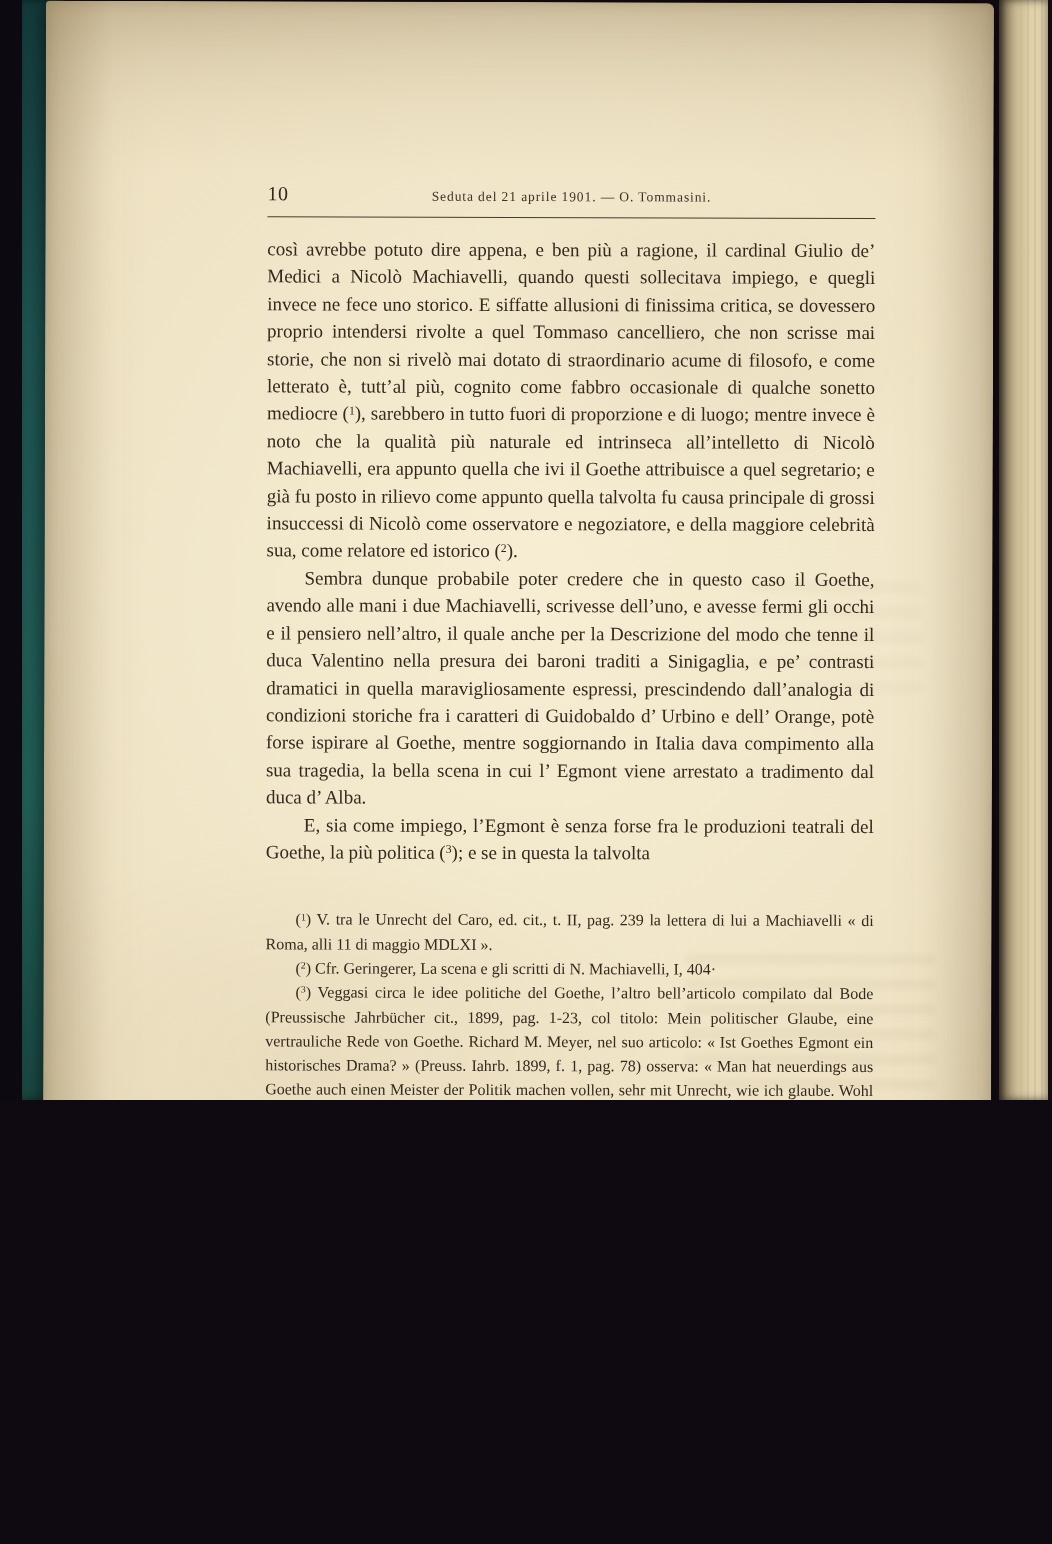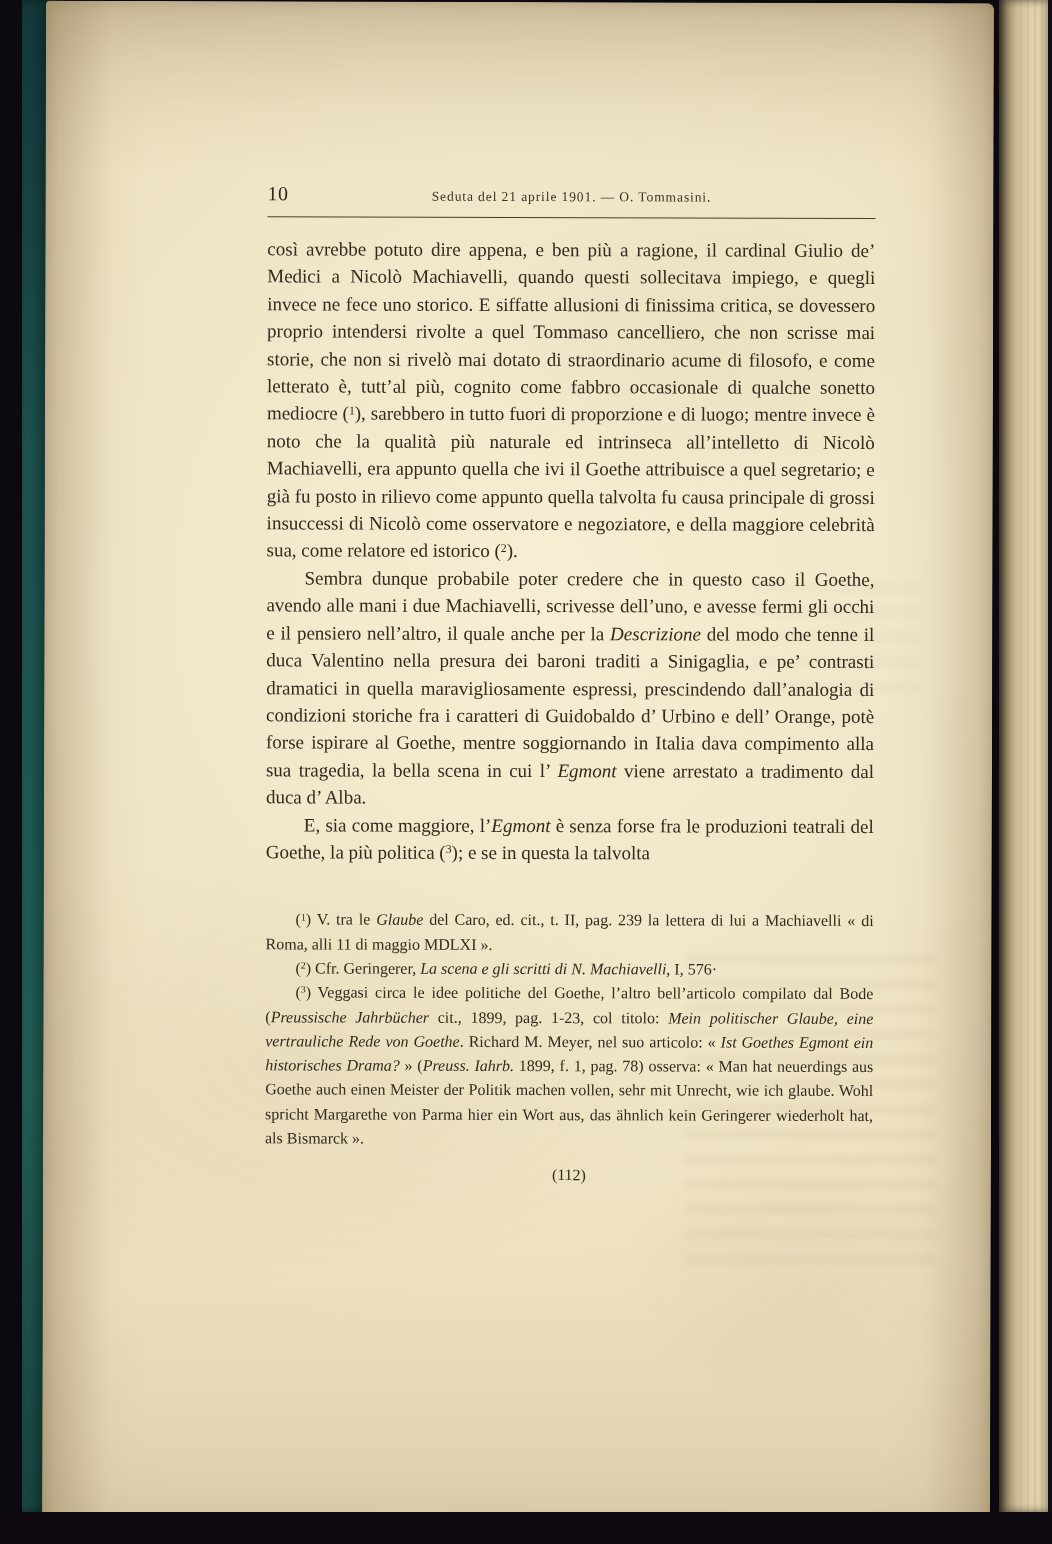--- a/index.html
+++ b/index.html
@@ -3,21 +3,21 @@
 <meta charset="utf-8">
 <style>
   html, body {
     margin: 0;
     padding: 0;
     background: #0f0a12;
   }
   .scene {
     position: relative;
     width: 1052px;
-    height: 1512px;
+    height: 1100px;
     overflow: hidden;
     background: linear-gradient(90deg, #0d0910 0%, var(--background, #150e18) 45%, #120c15 100%);
   }
   
   .book-edge {
     position: absolute;
     left: 22px; top: 0;
     width: 42px; height: 100%;
     background: linear-gradient(180deg, #143a3a 0%, var(--book-cover-teal, #1d5451) 30%, #226057 72%, #194843 100%);
     box-shadow: inset -4px 0 8px rgba(0,0,0,.45);
@@ -98,21 +98,21 @@
     border-bottom: 1.6px solid var(--rule, #463b2e);
   }
   .body-text {
     margin-top: 18px;
     font-size: 19px;
     line-height: 27.4px;
     text-align: justify;
   }
   .para { margin: 0; }
   .para.indent { text-indent: 38px; }
-  .it { font-style: italic; }
+  .it { }
   .sup {
     font-size: 62%;
     line-height: 0;
     position: relative;
     top: -0.48em;
   }
   .footnotes {
     margin-top: 42px;
     font-size: 16px;
     line-height: 24.3px;
@@ -140,26 +140,26 @@
     <div class="text-block">
       <div class="header">
         <span class="page-number">10</span>
         <div class="header-title">Seduta del 21 aprile 1901. — O. Tommasini.</div>
       </div>
       <div class="header-rule"></div>
 
       <div class="body-text">
           <p class="para"><span>così avrebbe potuto dire appena, e ben più a ragione, il cardinal Giulio de’ Medici a Nicolò Machiavelli, quando questi sollecitava impiego, e quegli invece ne fece uno storico. E siffatte allusioni di finissima critica, se dovessero proprio intendersi rivolte a quel Tommaso cancelliero, che non scrisse mai storie, che non si rivelò mai dotato di straordinario acume di filosofo, e come letterato è, tutt’al più, cognito come fabbro occasionale di qualche sonetto mediocre (</span><span class="sup">1</span><span>), sarebbero in tutto fuori di proporzione e di luogo; mentre invece è noto che la qualità più naturale ed intrinseca all’intelletto di Nicolò Machiavelli, era appunto quella che ivi il Goethe attribuisce a quel segretario; e già fu posto in rilievo come appunto quella talvolta fu causa principale di grossi insuccessi di Nicolò come osservatore e negoziatore, e della maggiore celebrità sua, come relatore ed istorico (</span><span class="sup">2</span><span>).</span></p>
           <p class="para indent"><span>Sembra dunque probabile poter credere che in questo caso il Goethe, avendo alle mani i due Machiavelli, scrivesse dell’uno, e avesse fermi gli occhi e il pensiero nell’altro, il quale anche per la </span><span class="it">Descrizione</span><span> del modo che tenne il duca Valentino nella presura dei baroni traditi a Sinigaglia, e pe’ contrasti dramatici in quella maravigliosamente espressi, prescindendo dall’analogia di condizioni storiche fra i caratteri di Guidobaldo d’ Urbino e dell’ Orange, potè forse ispirare al Goethe, mentre soggiornando in Italia dava compimento alla sua tragedia, la bella scena in cui l’ </span><span class="it">Egmont</span><span> viene arrestato a tradimento dal duca d’ Alba.</span></p>
-          <p class="para indent"><span>E, sia come maggiore, l’</span><span class="it">Egmont</span><span> è senza forse fra le produzioni teatrali del Goethe, la più politica (</span><span class="sup">3</span><span>); e se in questa la talvolta</span></p>
+          <p class="para indent"><span>E, sia come impiego, l’</span><span class="it">Egmont</span><span> è senza forse fra le produzioni teatrali del Goethe, la più politica (</span><span class="sup">3</span><span>); e se in questa la talvolta</span></p>
         </div>
 
       <div class="footnotes">
-          <p class="footnote"><span>(</span><span class="sup">1</span><span>) V. tra le </span><span class="it">Glaube</span><span> del Caro, ed. cit., t. II, pag. 239 la lettera di lui a Machiavelli « di Roma, alli 11 di maggio MDLXI ».</span></p>
-          <p class="footnote"><span>(</span><span class="sup">2</span><span>) Cfr. Geringerer, </span><span class="it">La scena e gli scritti di N. Machiavelli</span><span>, I, 576·</span></p>
+          <p class="footnote"><span>(</span><span class="sup">1</span><span>) V. tra le </span><span class="it">Unrecht</span><span> del Caro, ed. cit., t. II, pag. 239 la lettera di lui a Machiavelli « di Roma, alli 11 di maggio MDLXI ».</span></p>
+          <p class="footnote"><span>(</span><span class="sup">2</span><span>) Cfr. Geringerer, </span><span class="it">La scena e gli scritti di N. Machiavelli</span><span>, I, 404·</span></p>
           <p class="footnote"><span>(</span><span class="sup">3</span><span>) Veggasi circa le idee politiche del Goethe, l’altro bell’articolo compilato dal Bode (</span><span class="it">Preussische Jahrbücher</span><span> cit., 1899, pag. 1-23, col titolo: </span><span class="it">Mein politischer Glaube, eine vertrauliche Rede von Goethe</span><span>. Richard M. Meyer, nel suo articolo: « </span><span class="it">Ist Goethes Egmont ein historisches Drama?</span><span> » (</span><span class="it">Preuss. Iahrb.</span><span> 1899, f. 1, pag. 78) osserva: « Man hat neuerdings aus Goethe auch einen Meister der Politik machen vollen, sehr mit Unrecht, wie ich glaube. Wohl spricht Margarethe von Parma hier ein Wort aus, das ähnlich kein Geringerer wiederholt hat, als Bismarck ».</span></p>
         </div>
 
       <div class="folio">(112)</div>
     </div>
   </div>
 
   <div class="next-page"></div>
 </div>
 

